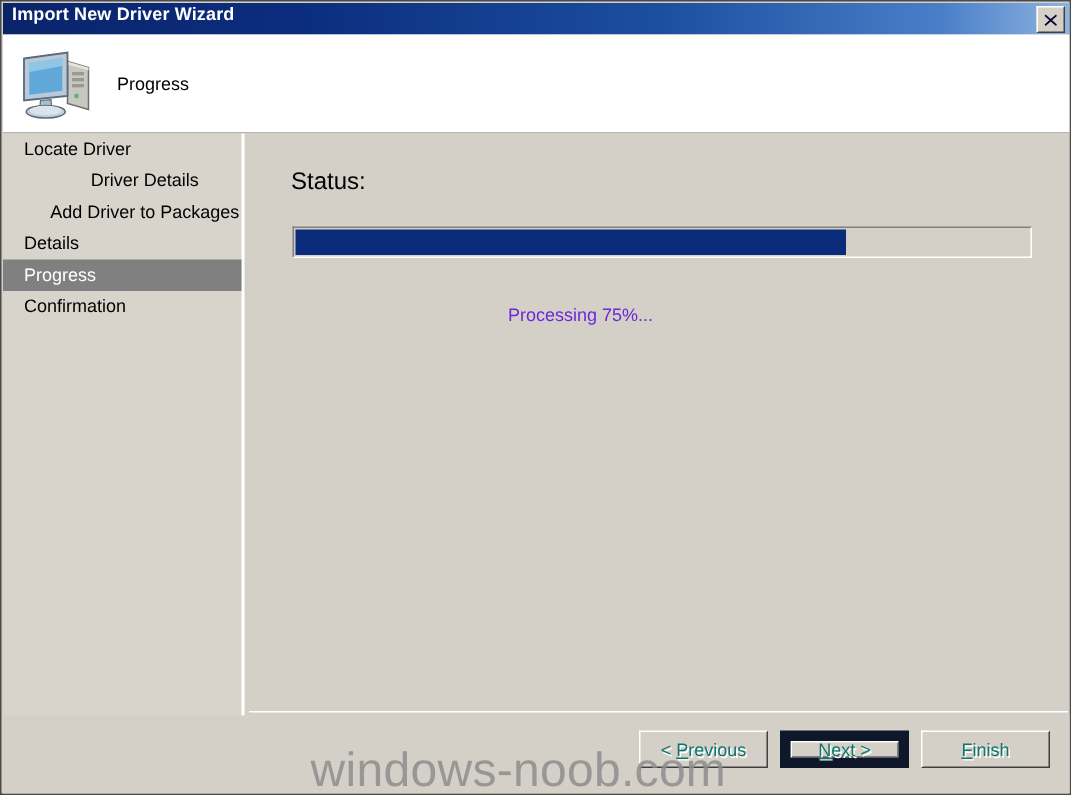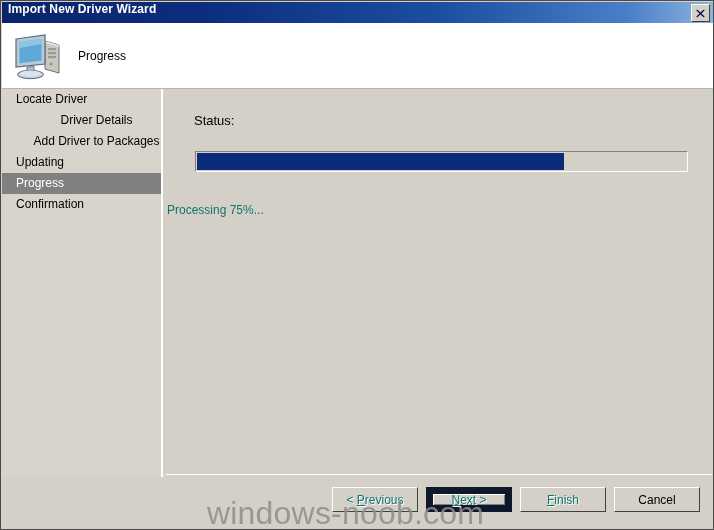--- a/index.html
+++ b/index.html
@@ -165,21 +165,21 @@
     position: absolute;
     left: 165px; top: 0;
     width: 547px;
     height: 440px;
   }
   .status-row {
     position: absolute;
     left: 27px;
     top: 24px;
     display: flex;
-    font-size: 13px;
+    font-size: 16px;
     color: #000000;
     white-space: nowrap;
   }
   .status-label { width: 83px; flex: none; }
   .status-value { }
 
   .progress-outer {
     position: absolute;
     left: 28px;
     top: 62px;
@@ -197,22 +197,23 @@
     height: 100%;
     background: #0a2a7a;
     box-sizing: border-box;
   }
 
   .processing-text {
     position: absolute;
     left: 0;
     top: 114px;
     width: 440px;
-    font-size: 12px;
-    color: #0f766e;
+    text-align: center;
+    font-size: 12px;
+    color: #6d28d9;
   }
 
   
   .footer-sep {
     position: absolute;
     left: 165px;
     top: 473px;
     width: 546px;
     height: 2px;
     border-top: 1px solid #ffffff;
@@ -312,21 +313,21 @@
     </svg>
     <div class="header-title">Progress</div>
   </div>
 
   <div class="body-area">
 
     <div class="sidebar">
       <div class="side-item">Locate Driver</div>
       <div class="side-item lvl1">Driver Details</div>
       <div class="side-item lvl1">Add Driver to Packages</div>
-      <div class="side-item">Updating</div>
+      <div class="side-item">Details</div>
       <div class="side-item active">Progress</div>
       <div class="side-item">Confirmation</div>
     </div>
 
     <div class="sb-scroll">
       <div class="sb-arrow">
         <svg width="5" height="7" viewBox="0 0 5 7">
           <path d="M4.5 0 L4.5 7 L0 3.5 Z" fill="#000000"></path>
         </svg>
       </div>
@@ -359,21 +360,18 @@
     <div class="btn-row">
       <div class="btn disabled">
         <span>&lt; <span class="accel">P</span>revious</span>
       </div>
       <div class="btn disabled default">
         <span><span class="accel">N</span>ext &gt;</span>
       </div>
       <div class="btn disabled">
         <span><span class="accel">F</span>inish</span>
       </div>
-      <div class="btn">
-        <span>Cancel</span>
-      </div>
     </div>
   </div>
 
   <div class="watermark">windows-noob.com</div>
 
 </div>
 
 </body></html>

